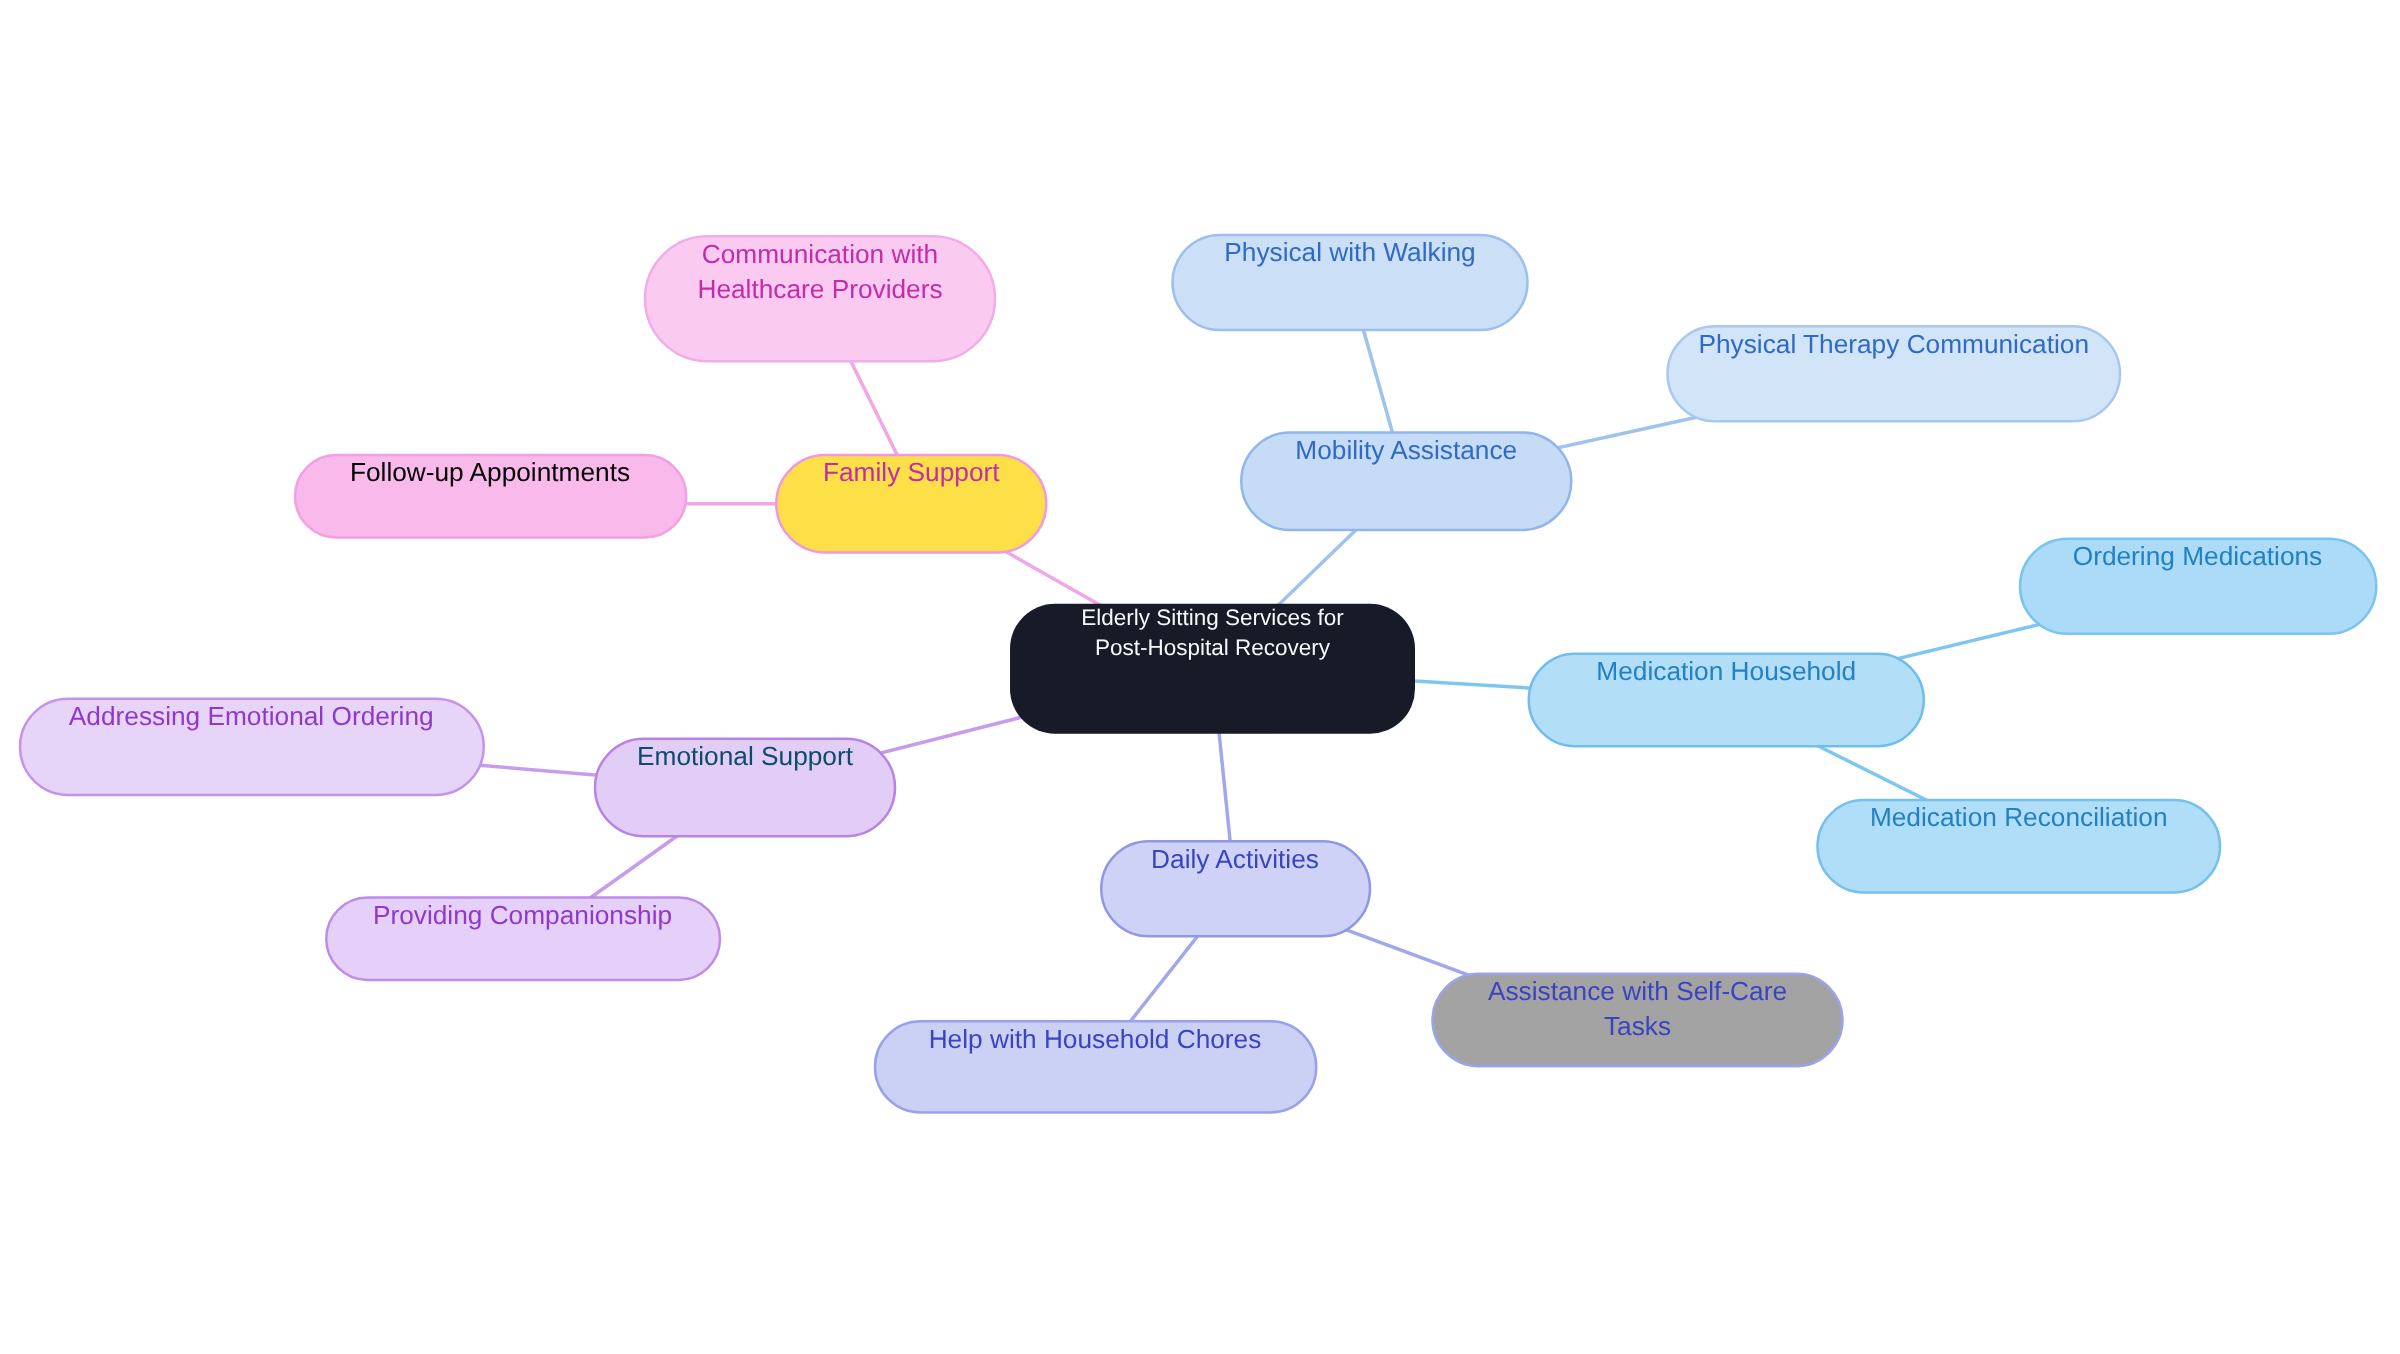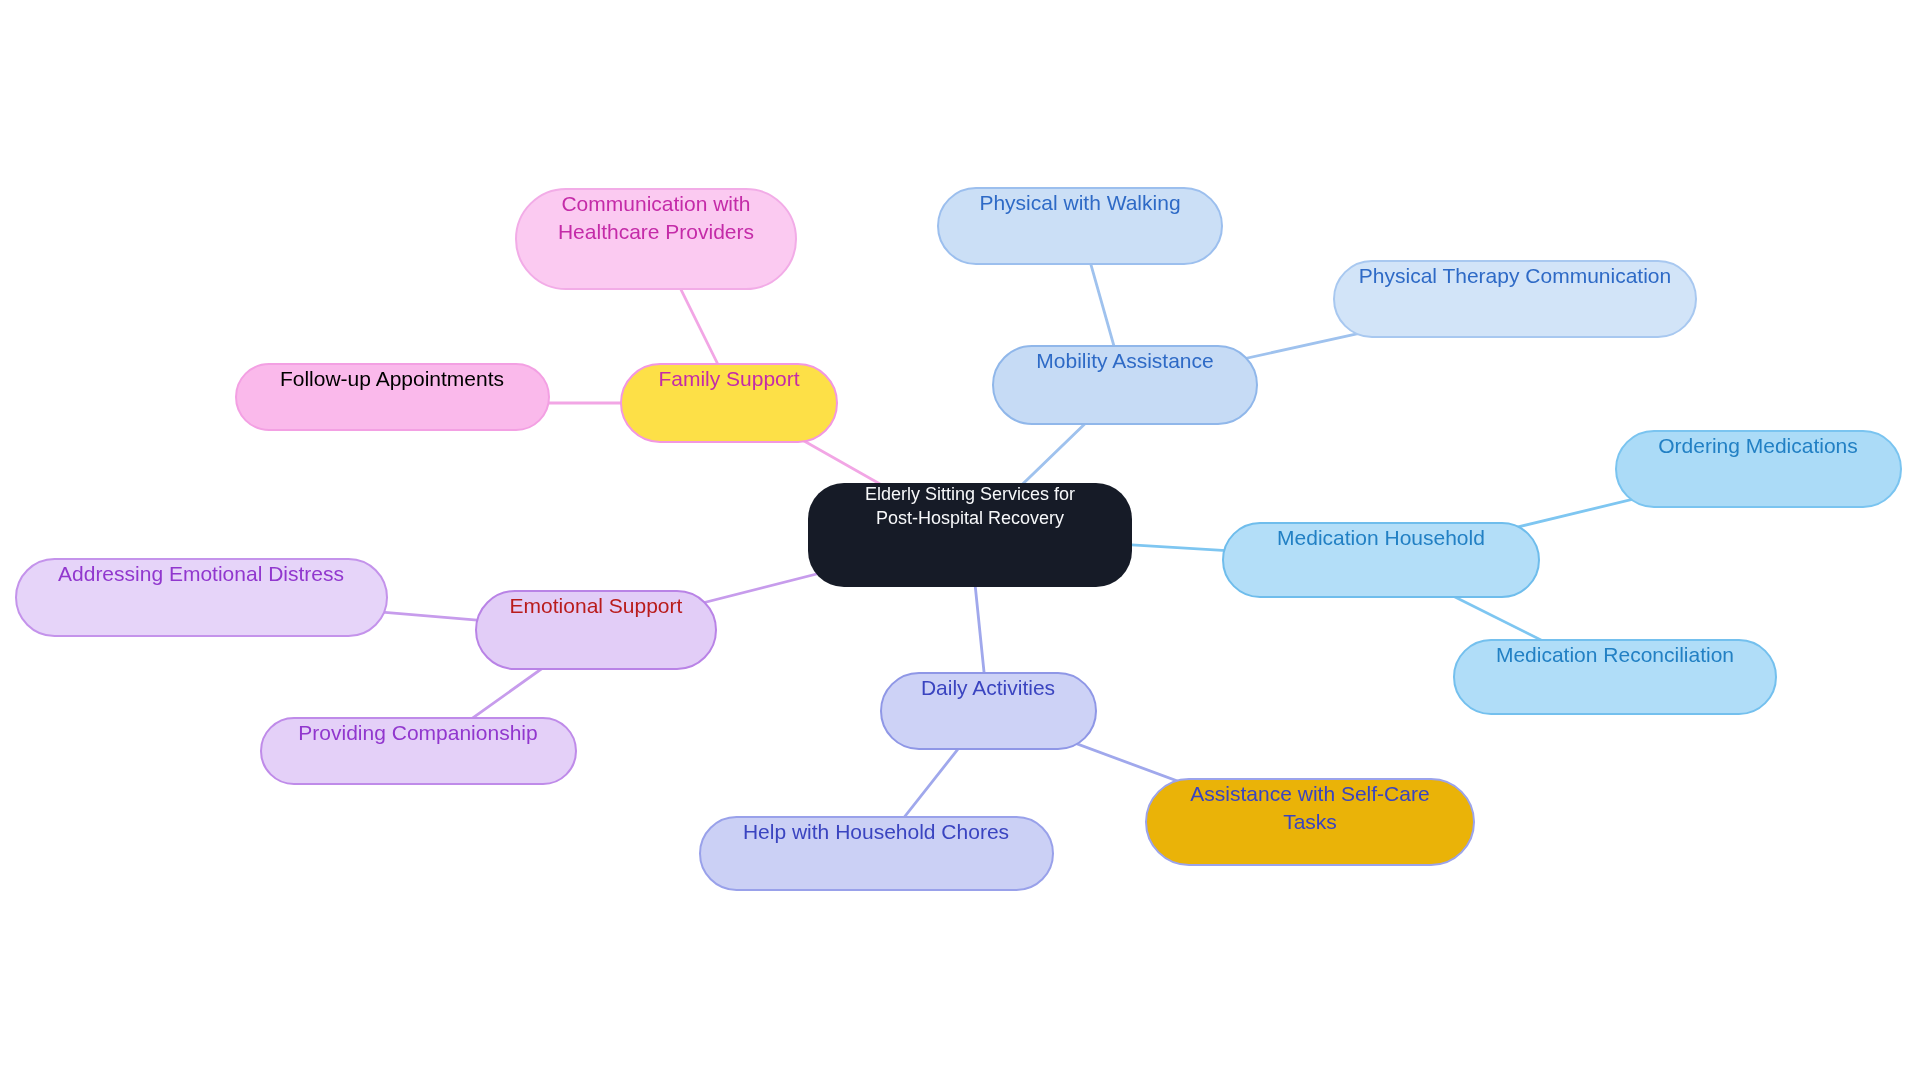--- a/index.html
+++ b/index.html
@@ -66,21 +66,21 @@
       <div class="node" style="left: 620px; top: 363px; width: 218px; height: 80px; background: #fde047; border-color: rgb(242, 151, 225); color: rgb(196, 43, 168); border-radius: 40px;"><span>Family Support</span></div>
       <div class="node" style="left: 515px; top: 188px; width: 282px; height: 102px; background: rgb(251, 202, 241); border-color: rgb(242, 172, 231); color: rgb(196, 43, 168); border-radius: 51px;"><span>Communication with
 Healthcare Providers</span></div>
       <div class="node" style="left: 234.5px; top: 363px; width: 315px; height: 68px; background: rgb(250, 185, 235); border-color: rgb(243, 160, 227); color: #000000; border-radius: 40px;"><span>Follow-up Appointments</span></div>
       <div class="node" style="left: 992px; top: 345px; width: 266px; height: 80px; background: rgb(198, 219, 245); border-color: rgb(144, 183, 234); color: rgb(46, 106, 198); border-radius: 40px;"><span>Mobility Assistance</span></div>
       <div class="node" style="left: 937px; top: 187px; width: 286px; height: 78px; background: rgb(203, 223, 246); border-color: rgb(156, 191, 238); color: rgb(46, 106, 198); border-radius: 39px;"><span>Physical with Walking</span></div>
       <div class="node" style="left: 1333px; top: 260px; width: 364px; height: 78px; background: rgb(210, 228, 248); border-color: rgb(168, 200, 240); color: rgb(46, 106, 198); border-radius: 39px;"><span>Physical Therapy Communication</span></div>
       <div class="node" style="left: 1222px; top: 522px; width: 318px; height: 76px; background: rgb(179, 222, 248); border-color: rgb(111, 189, 236); color: rgb(34, 128, 196); border-radius: 38px;"><span>Medication Household</span></div>
       <div class="node" style="left: 1614.5px; top: 430px; width: 287px; height: 78px; background: rgb(171, 219, 247); border-color: rgb(122, 196, 240); color: rgb(34, 128, 196); border-radius: 39px;"><span>Ordering Medications</span></div>
       <div class="node" style="left: 1453px; top: 639px; width: 324px; height: 76px; background: rgb(176, 221, 248); border-color: rgb(116, 192, 238); color: rgb(34, 128, 196); border-radius: 38px;"><span>Medication Reconciliation</span></div>
-      <div class="node" style="left: 475px; top: 590px; width: 242px; height: 80px; background: rgb(226, 205, 247); border-color: rgb(185, 131, 230); color: #b91c1c; border-radius: 40px;"><span>Emotional Support</span></div>
-      <div class="node" style="left: 14.5px; top: 557.5px; width: 373px; height: 79px; background: rgb(230, 212, 249); border-color: rgb(196, 147, 235); color: rgb(145, 55, 206); border-radius: 39.5px;"><span>Addressing Emotional Distress</span></div>
+      <div class="node" style="left: 475px; top: 590px; width: 242px; height: 80px; background: rgb(226, 205, 247); border-color: rgb(185, 131, 230); color: #0c4a6e; border-radius: 40px;"><span>Emotional Support</span></div>
+      <div class="node" style="left: 14.5px; top: 557.5px; width: 373px; height: 79px; background: rgb(230, 212, 249); border-color: rgb(196, 147, 235); color: rgb(145, 55, 206); border-radius: 39.5px;"><span>Addressing Emotional Ordering</span></div>
       <div class="node" style="left: 259.5px; top: 717px; width: 317px; height: 68px; background: rgb(228, 208, 248); border-color: rgb(191, 139, 233); color: rgb(145, 55, 206); border-radius: 40px;"><span>Providing Companionship</span></div>
       <div class="node" style="left: 879.5px; top: 672px; width: 217px; height: 78px; background: rgb(205, 210, 246); border-color: rgb(143, 151, 230); color: rgb(58, 68, 192); border-radius: 39px;"><span>Daily Activities</span></div>
       <div class="node" style="left: 698.5px; top: 815.5px; width: 355px; height: 75px; background: rgb(203, 208, 245); border-color: rgb(153, 161, 234); color: rgb(58, 68, 192); border-radius: 37.5px;"><span>Help with Household Chores</span></div>
-      <div class="node" style="left: 1145px; top: 778px; width: 330px; height: 88px; background: #eab308; border-color: rgb(155, 163, 235); color: rgb(58, 68, 192); border-radius: 52px;"><span>Assistance with Self-Care
+      <div class="node" style="left: 1145px; top: 778px; width: 330px; height: 76px; background: #a3a3a3; border-color: rgb(155, 163, 235); color: rgb(58, 68, 192); border-radius: 52px;"><span>Assistance with Self-Care
 Tasks</span></div>
     </div>
 </div>
 
 </body></html>

